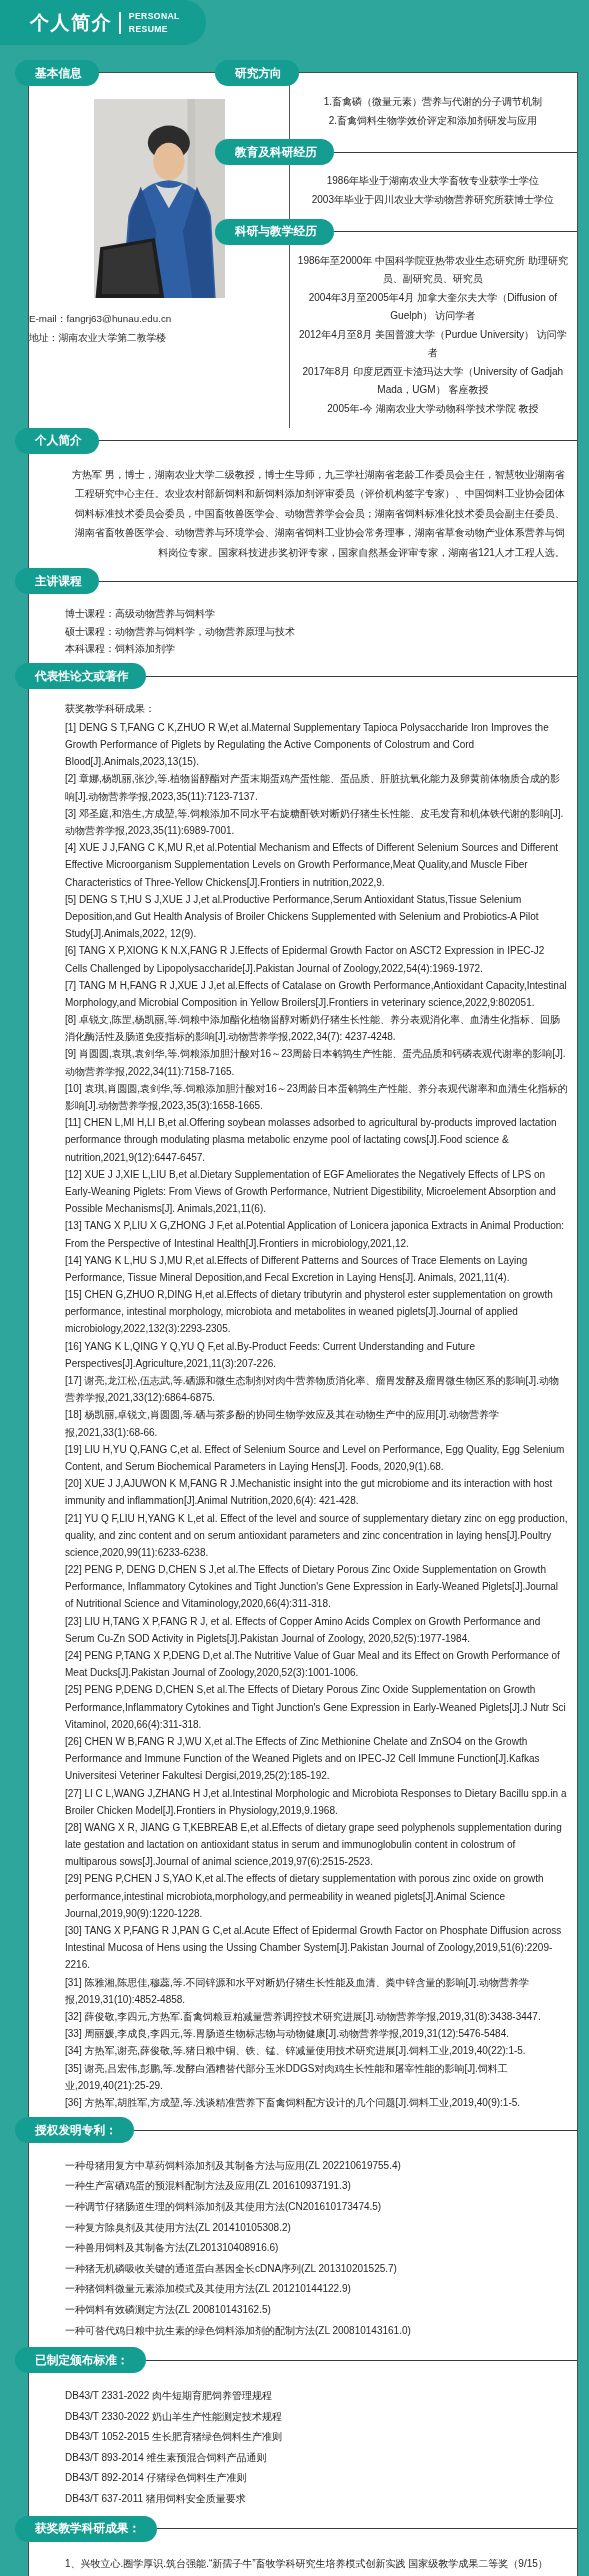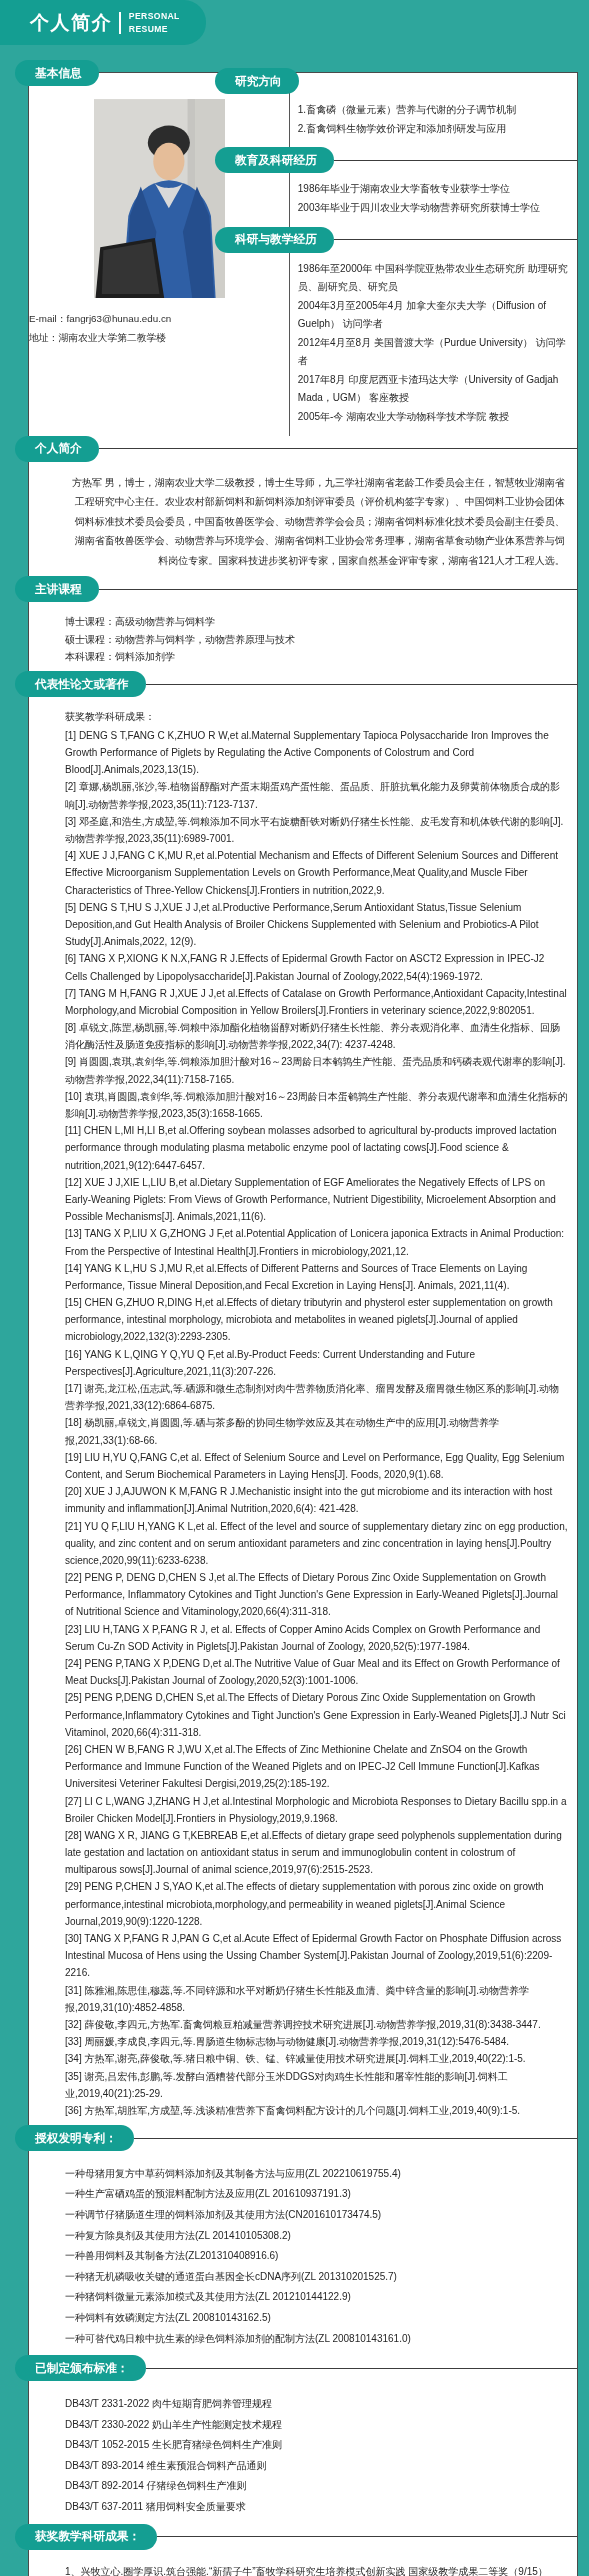--- a/index.html
+++ b/index.html
@@ -32,25 +32,25 @@
   .sec-head .rule { flex:1; border-top:1.2px solid #3c3c3c; }
   .head-top { margin-top:-12.5px;font-family:Liberation Mono, monospace; }       
   
   .top-row { display:flex; align-items:stretch; }
   .col-left {
     width:261px; flex:0 0 261px; border-right:0.8px solid #565656;
     display:flex; flex-direction:column;
   }
   .photo-wrap { width:131px; height:199px; margin:12.5px auto 11px; }
   .contact { font-size:9.8px; line-height:1.9; color:#2e2e2e; margin:1.6px 0 12.5px; }
-  .col-right { flex:1; min-width:0;margin-top:8px; }
+  .col-right { flex:1; min-width:0; }
   .sub-head { display:flex; align-items:center; position:relative; z-index:2; margin-left:-75px; }
   .sub-head .rule { flex:1; border-top:1.2px solid #3c3c3c; }
   .sub-content { padding:7px 9.4px 9.4px 7.8px; font-size:10px; line-height:1.85; color:#262626; }
-  .sub-content div { margin:0; }
+  .sub-content div { margin:0;text-align:center; }
   
   .sec-content { padding:11px 9.4px 6.2px 36px; font-size:10px; line-height:1.72; color:#262626; }
   .profile-text { line-height:1.95; padding-right:12.5px;text-align:right; }
   .courses .li, .pub-list .li { margin:0; }
   .pub-intro { margin-bottom:1.6px; }
   .plain-list .li { margin:1.6px 0; line-height:1.9; }
   .award-list .li { margin:2.3px 0; line-height:1.8; }
 </style>
 </head>
 <body>

